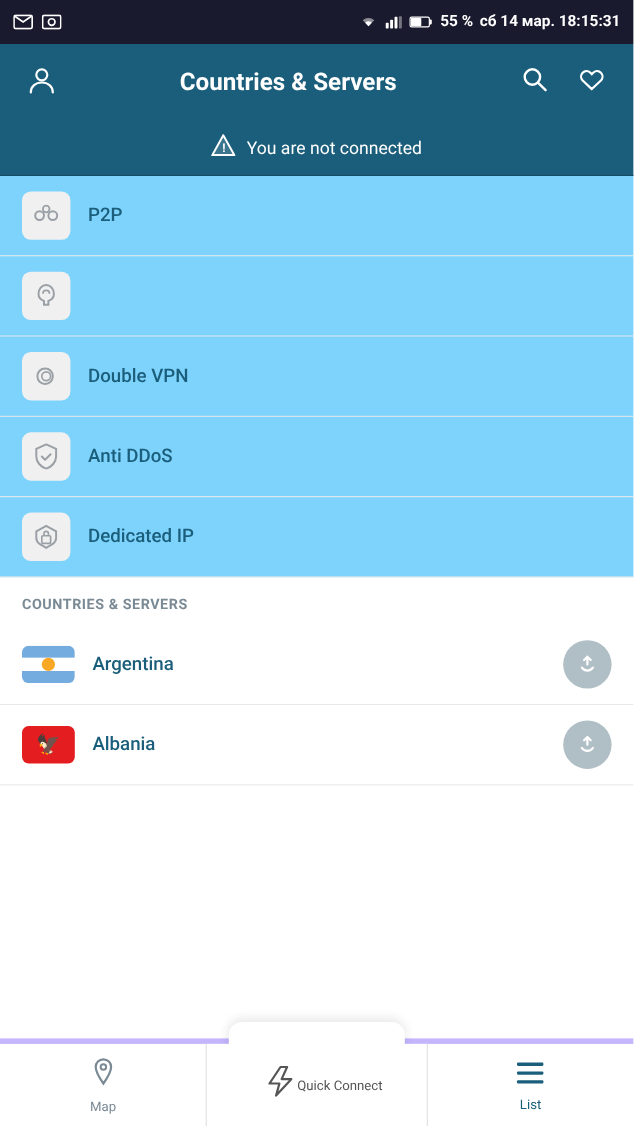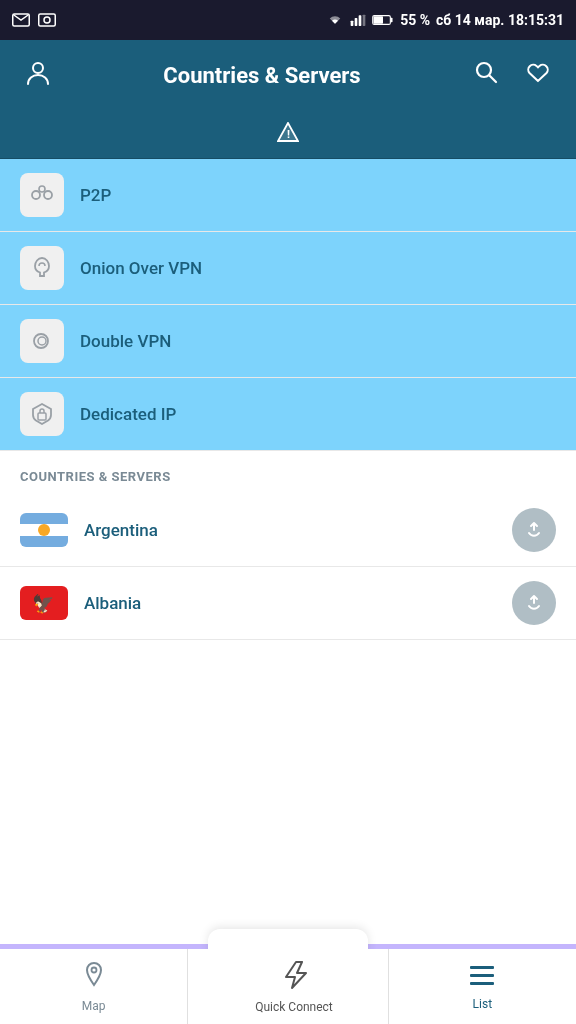--- a/index.html
+++ b/index.html
@@ -222,21 +222,20 @@
       color: #1b5e7b;
     }
     .nav-icon {
       font-size: 24px;
     }
 
     
     .quick-connect-btn {
       flex: 1;
       display: flex;
-      flex-direction: column;
       align-items: center;
       justify-content: center;
       gap: 4px;
       cursor: pointer;
       background: #fff;
       border-left: 1px solid #e0e0e0;
       border-right: 1px solid #e0e0e0;
       position: relative;
       padding-left: 12px;
     }
@@ -327,20 +326,21 @@
   </div>
 </div>
 
 <div class="warning-banner">
   <span class="warning-icon">
     <svg width="22" height="20" viewBox="0 0 22 20" fill="none">
       <path d="M11 1L1 19h20L11 1z" stroke="white" stroke-width="1.8" fill="rgba(255,255,255,0.15)"></path>
       <text x="10" y="16" fill="white" font-size="11" font-weight="bold">!</text>
     </svg>
   </span>
+  <span>You are not connected</span>
 </div>
 
 <div>
 
   <div class="list-item">
     <div class="list-item-icon">
       <svg width="24" height="20" viewBox="0 0 24 20" fill="none">
         <circle cx="6" cy="10" r="4" stroke="#9aa0a6" stroke-width="1.8"></circle>
         <circle cx="18" cy="10" r="4" stroke="#9aa0a6" stroke-width="1.8"></circle>
         <circle cx="12" cy="4" r="3" stroke="#9aa0a6" stroke-width="1.6"></circle>
@@ -349,33 +349,41 @@
     <span class="list-item-label">P2P</span>
   </div>
 
   <div class="list-item">
     <div class="list-item-icon">
       <svg width="24" height="24" viewBox="0 0 24 24" fill="none">
         <path d="M12 2C8 2 5 6 5 10c0 3 2 5.5 5 6.5V20h4v-3.5c3-1 5-3.5 5-6.5 0-4-3-8-7-8z" stroke="#9aa0a6" stroke-width="1.8" fill="none"></path>
         <path d="M9 10c0-1.7 1.3-3 3-3s3 1.3 3 3" stroke="#9aa0a6" stroke-width="1.5" fill="none"></path>
       </svg>
     </div>
-    <span class="list-item-label">Onion Over VPN</span>
   </div>
 
   <div class="list-item">
     <div class="list-item-icon">
       <svg width="26" height="22" viewBox="0 0 26 22" fill="none">
         <path d="M5 11C5 7 8 4 12 4s7 3 7 7-3 7-7 7-7-3-7-7z" stroke="#9aa0a6" stroke-width="1.8" fill="none"></path>
         <path d="M9 11C9 8.8 10.8 7 13 7s4 1.8 4 4-1.8 4-4 4-4-1.8-4-4z" stroke="#9aa0a6" stroke-width="1.5" fill="none"></path>
       </svg>
     </div>
     <span class="list-item-label">Double VPN</span>
   </div>
 
+  <div class="list-item">
+    <div class="list-item-icon">
+      <svg width="22" height="24" viewBox="0 0 22 24" fill="none">
+        <path d="M11 1L2 5v7c0 5 4 9.5 9 11 5-1.5 9-6 9-11V5L11 1z" stroke="#9aa0a6" stroke-width="1.8" fill="none"></path>
+        <path d="M7 12l3 3 5-5" stroke="#9aa0a6" stroke-width="1.8" stroke-linecap="round" stroke-linejoin="round"></path>
+      </svg>
+    </div>
+    <span class="list-item-label">Anti DDoS</span>
+  </div>
 
   <div class="list-item">
     <div class="list-item-icon">
       <svg width="22" height="22" viewBox="0 0 22 22" fill="none">
         <path d="M11 1L2 6v6c0 2 1 4 3 5.5l6 3.5 6-3.5C19 16 20 14 20 12V6L11 1z" stroke="#9aa0a6" stroke-width="1.8" fill="none"></path>
         <rect x="7" y="10" width="8" height="7" rx="1" stroke="#9aa0a6" stroke-width="1.5" fill="none"></rect>
         <path d="M9 10V8a2 2 0 014 0v2" stroke="#9aa0a6" stroke-width="1.5"></path>
       </svg>
     </div>
     <span class="list-item-label">Dedicated IP</span>

